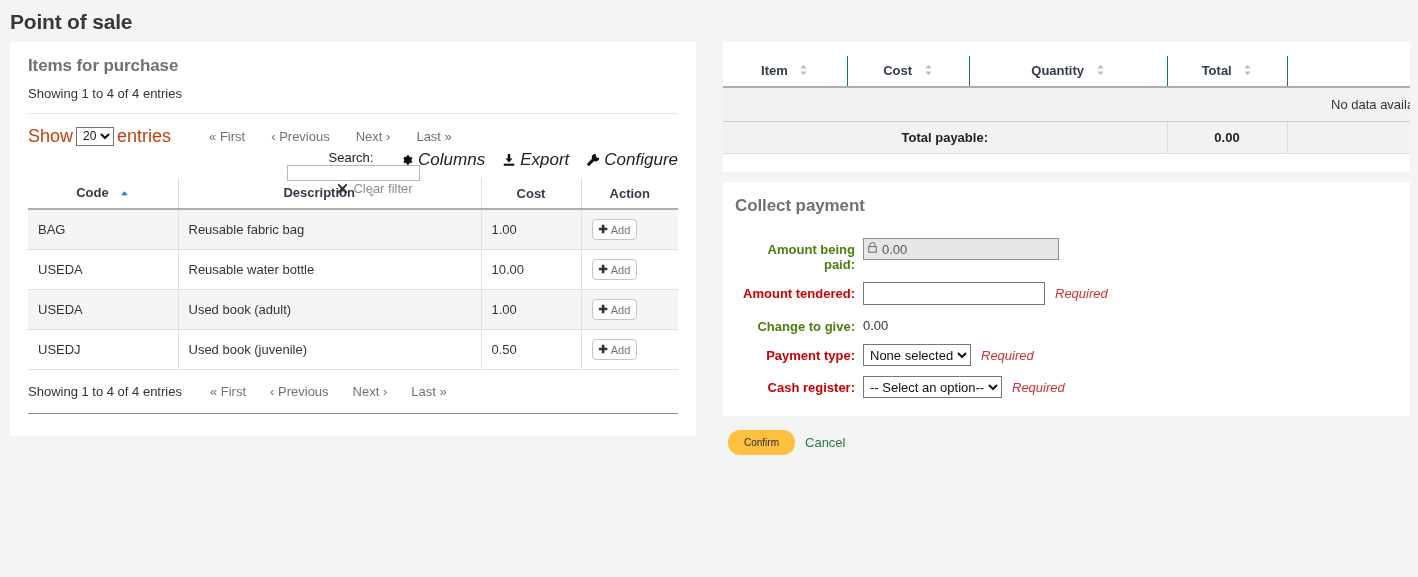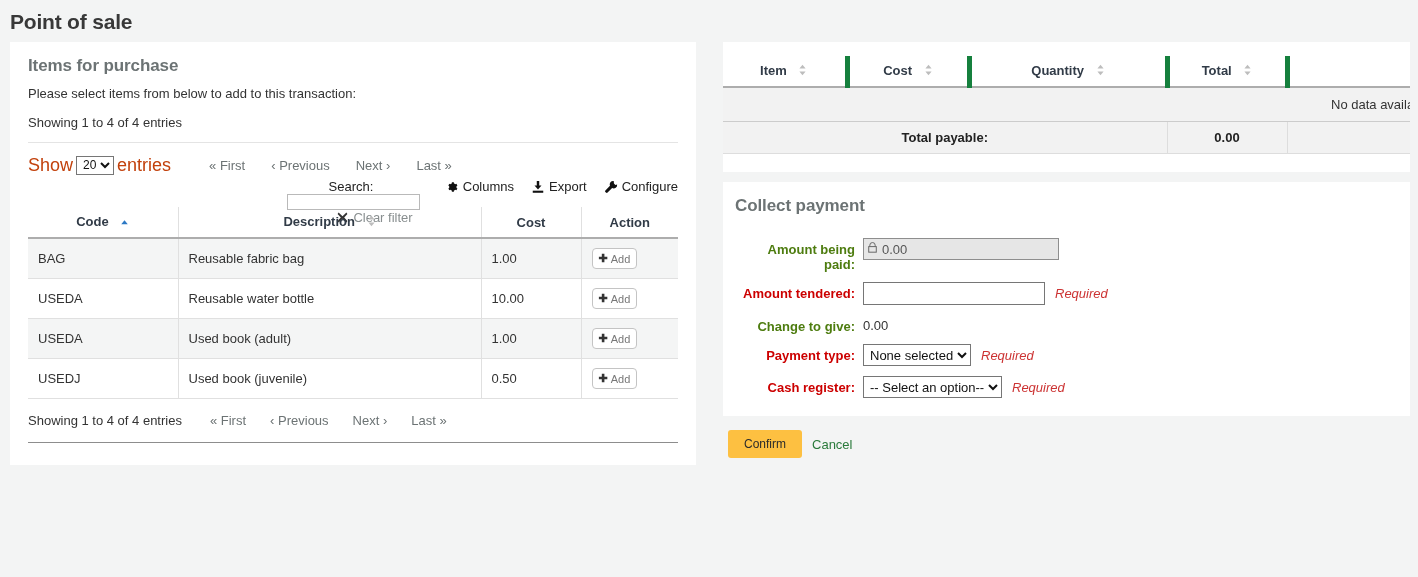--- a/index.html
+++ b/index.html
@@ -93,22 +93,23 @@
   }
   .toolbar-icons {
     position: absolute;
     right: 0; top: 26px;
     display: flex;
     gap: 17px;
     align-items: center;
   }
   .tb-item {
     display: flex; align-items: center; gap: 4px;
-    font-size: 13px; color: #222; text-decoration: none;
+    font-size: 17px; color: #222; text-decoration: none;
     white-space: nowrap;
+    font-style: italic;
   }
   
   table.dt {
     width: 100%;
     border-collapse: collapse;
     margin-top: 6px;
     font-size: 13px;
   }
   table.dt th {
     font-size: 13px;
@@ -170,21 +171,21 @@
   table.sale {
     border-collapse: collapse;
     width: 1362px;
     table-layout: fixed;
     font-size: 13px;
   }
   table.sale th {
     font-size: 13px; font-weight: bold; color: #313b47;
     padding: 7px 10px; text-align: center;
     border-bottom: 2px solid #adadad;
-    border-right: 5px solid #15803d;
+    border-right: 1px solid #15803d;
     white-space: nowrap;
   }
   table.sale th:last-child { border-right: none; }
   table.sale td.nodata {
     background: #f2f2f2;
     text-align: center;
     color: #333;
     padding: 9px 10px;
     border-bottom: 1px solid #ccc;
   }
@@ -259,44 +260,43 @@
     padding: 0 0 0 2px;
   }
   .actions {
     display: flex; align-items: center; gap: 10px;
     margin-top: 14px;
     padding-left: 5px;
   }
   .btn-confirm {
     background: #fdc041;
     border: none;
-    border-radius: 3px;
+    border-radius: 12px;
     color: #2b2b2b;
     font-family: "Liberation Sans", sans-serif;
-    font-size: 12px;
+    font-size: 10px;
     padding: 7px 16px;
     cursor: pointer;
   }
   .link-cancel {
     color: #2a7a3b;
     font-size: 13px;
     text-decoration: none;
     cursor: pointer;
   }
 </style>
 </head>
 <body>
 
 <h1 class="page-title">Point of sale</h1>
 
 <div class="layout">
 
   <div class="col-left">
     <div class="panel-h">Items for purchase</div>
-    <div class="panel-sub">Please select items from below to add to this transaction:</div>
     <div class="showing-line">Showing 1 to 4 of 4 entries</div>
 
     <div class="dt-controls">
       <div class="dt-row1">
         <span class="lbl">Show</span>
         <select class="len">
           <option>20</option>
         </select>
         <span class="lbl">entries</span>
         <div class="pager">

